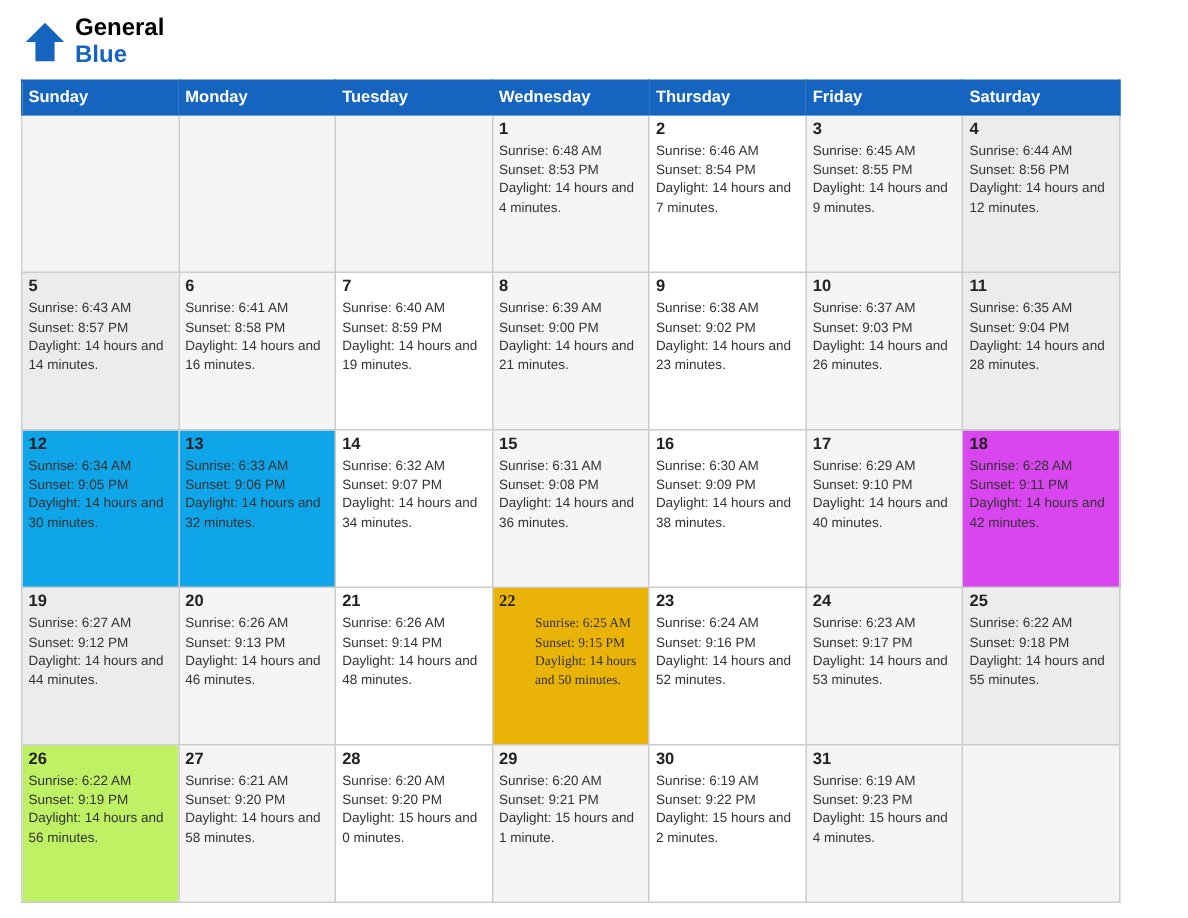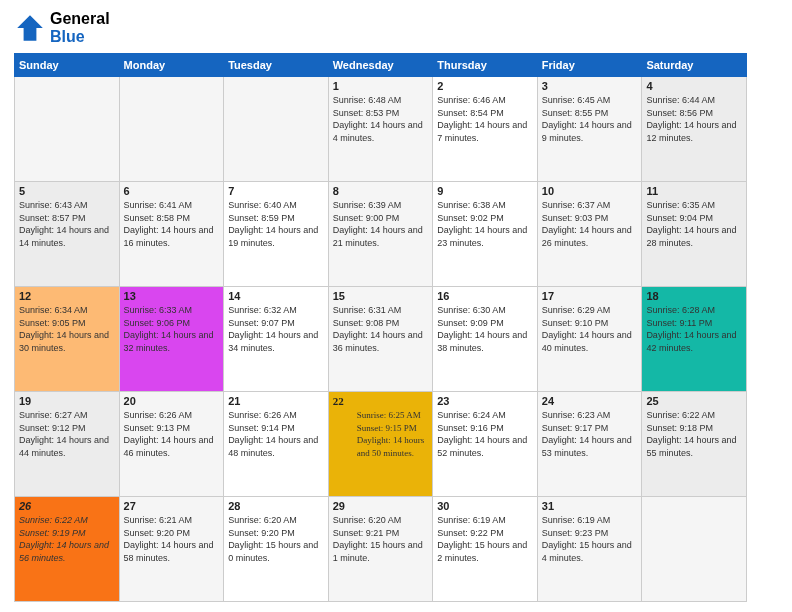--- a/index.html
+++ b/index.html
@@ -188,27 +188,27 @@
 Daylight: 14 hours and 26 minutes.</div>
           </td>
           <td style="background-color: rgb(236, 236, 236);">
             <span class="day-num">11</span>
             <div class="day-info" style="white-space: pre-line;">Sunrise: 6:35 AM
 Sunset: 9:04 PM
 Daylight: 14 hours and 28 minutes.</div>
           </td>
         </tr>
         <tr>
-          <td style="background-color: #fdba74;">
+          <td style="background-color: #0ea5e9;">
             <span class="day-num">12</span>
             <div class="day-info" style="white-space: pre-line;">Sunrise: 6:34 AM
 Sunset: 9:05 PM
 Daylight: 14 hours and 30 minutes.</div>
           </td>
-          <td style="background-color: #d946ef;">
+          <td style="background-color: #0ea5e9;">
             <span class="day-num">13</span>
             <div class="day-info" style="white-space: pre-line;">Sunrise: 6:33 AM
 Sunset: 9:06 PM
 Daylight: 14 hours and 32 minutes.</div>
           </td>
           <td style="background-color: rgb(255, 255, 255);">
             <span class="day-num">14</span>
             <div class="day-info" style="white-space: pre-line;">Sunrise: 6:32 AM
 Sunset: 9:07 PM
 Daylight: 14 hours and 34 minutes.</div>
@@ -224,21 +224,21 @@
             <div class="day-info" style="white-space: pre-line;">Sunrise: 6:30 AM
 Sunset: 9:09 PM
 Daylight: 14 hours and 38 minutes.</div>
           </td>
           <td style="background-color: rgb(245, 245, 245);">
             <span class="day-num">17</span>
             <div class="day-info" style="white-space: pre-line;">Sunrise: 6:29 AM
 Sunset: 9:10 PM
 Daylight: 14 hours and 40 minutes.</div>
           </td>
-          <td style="background-color: #14b8a6;">
+          <td style="background-color: #d946ef;">
             <span class="day-num">18</span>
             <div class="day-info" style="white-space: pre-line;">Sunrise: 6:28 AM
 Sunset: 9:11 PM
 Daylight: 14 hours and 42 minutes.</div>
           </td>
         </tr>
         <tr>
           <td style="background-color: rgb(236, 236, 236);">
             <span class="day-num">19</span>
             <div class="day-info" style="white-space: pre-line;">Sunrise: 6:27 AM
@@ -276,21 +276,21 @@
 Daylight: 14 hours and 53 minutes.</div>
           </td>
           <td style="background-color: rgb(236, 236, 236);">
             <span class="day-num">25</span>
             <div class="day-info" style="white-space: pre-line;">Sunrise: 6:22 AM
 Sunset: 9:18 PM
 Daylight: 14 hours and 55 minutes.</div>
           </td>
         </tr>
         <tr>
-          <td style="background-color: #f97316; font-style: italic;">
+          <td style="background-color: #bef264;">
             <span class="day-num">26</span>
             <div class="day-info" style="white-space: pre-line;">Sunrise: 6:22 AM
 Sunset: 9:19 PM
 Daylight: 14 hours and 56 minutes.</div>
           </td>
           <td style="background-color: rgb(245, 245, 245);">
             <span class="day-num">27</span>
             <div class="day-info" style="white-space: pre-line;">Sunrise: 6:21 AM
 Sunset: 9:20 PM
 Daylight: 14 hours and 58 minutes.</div>

